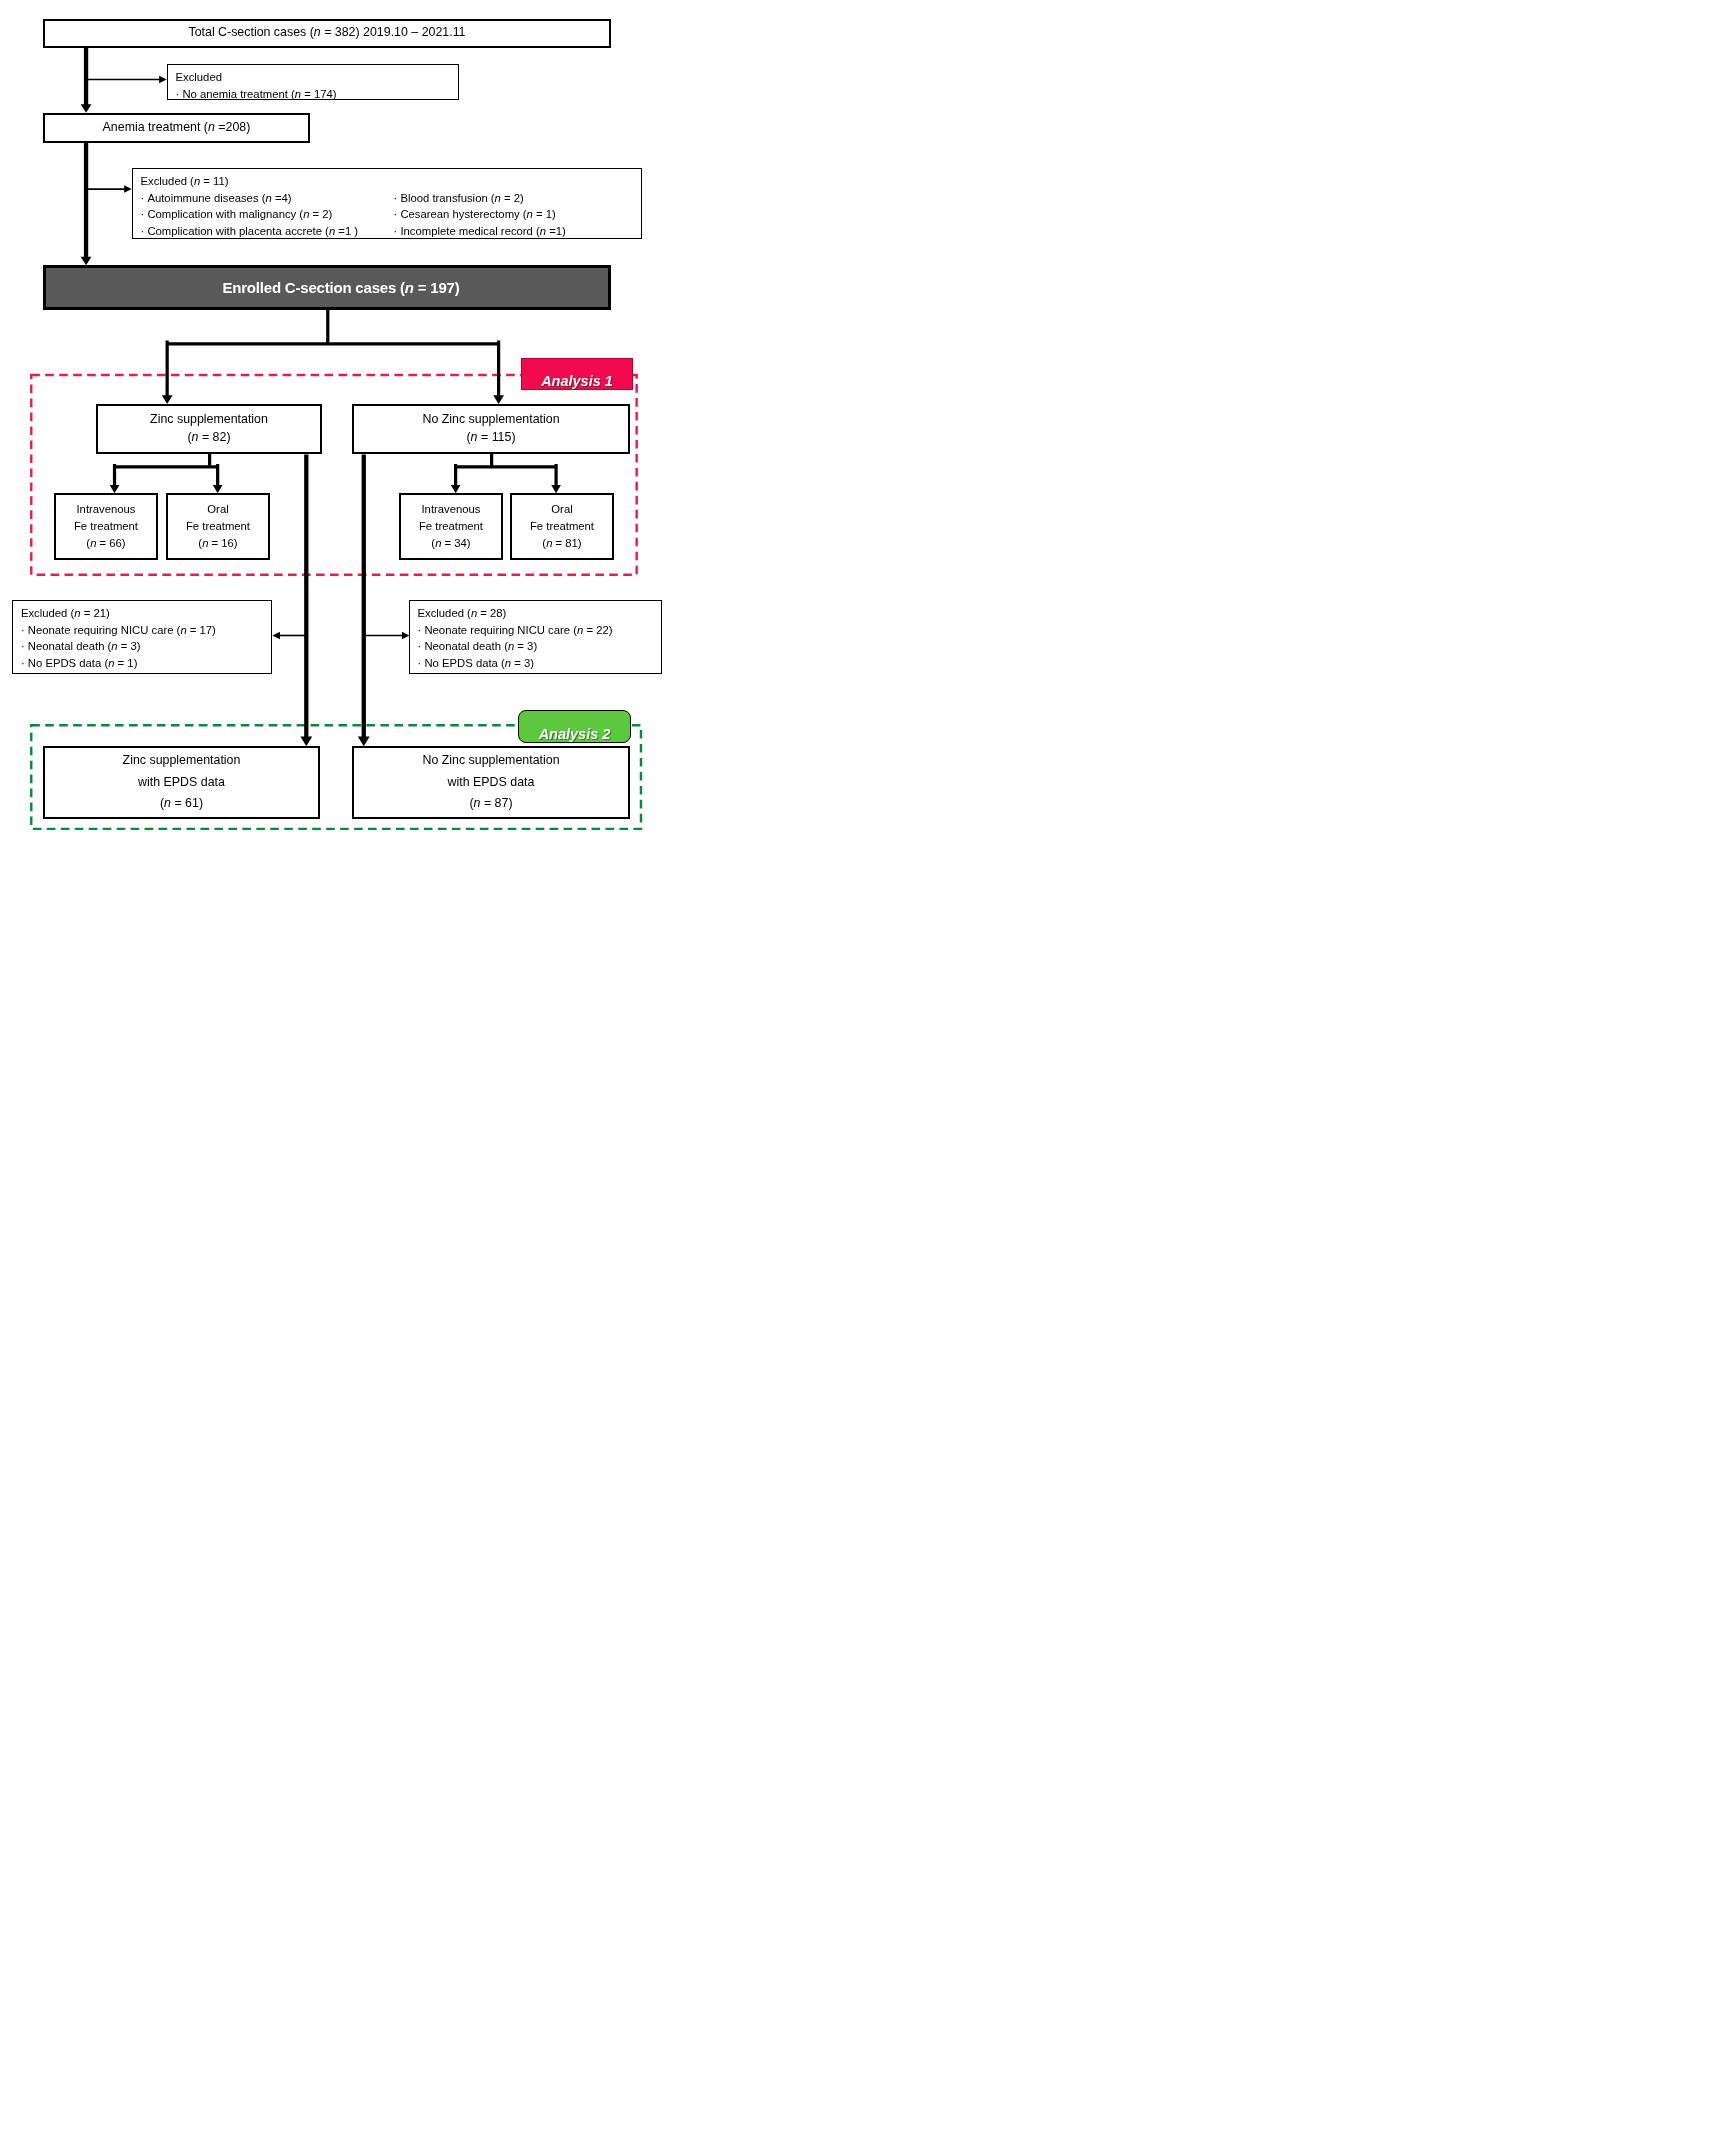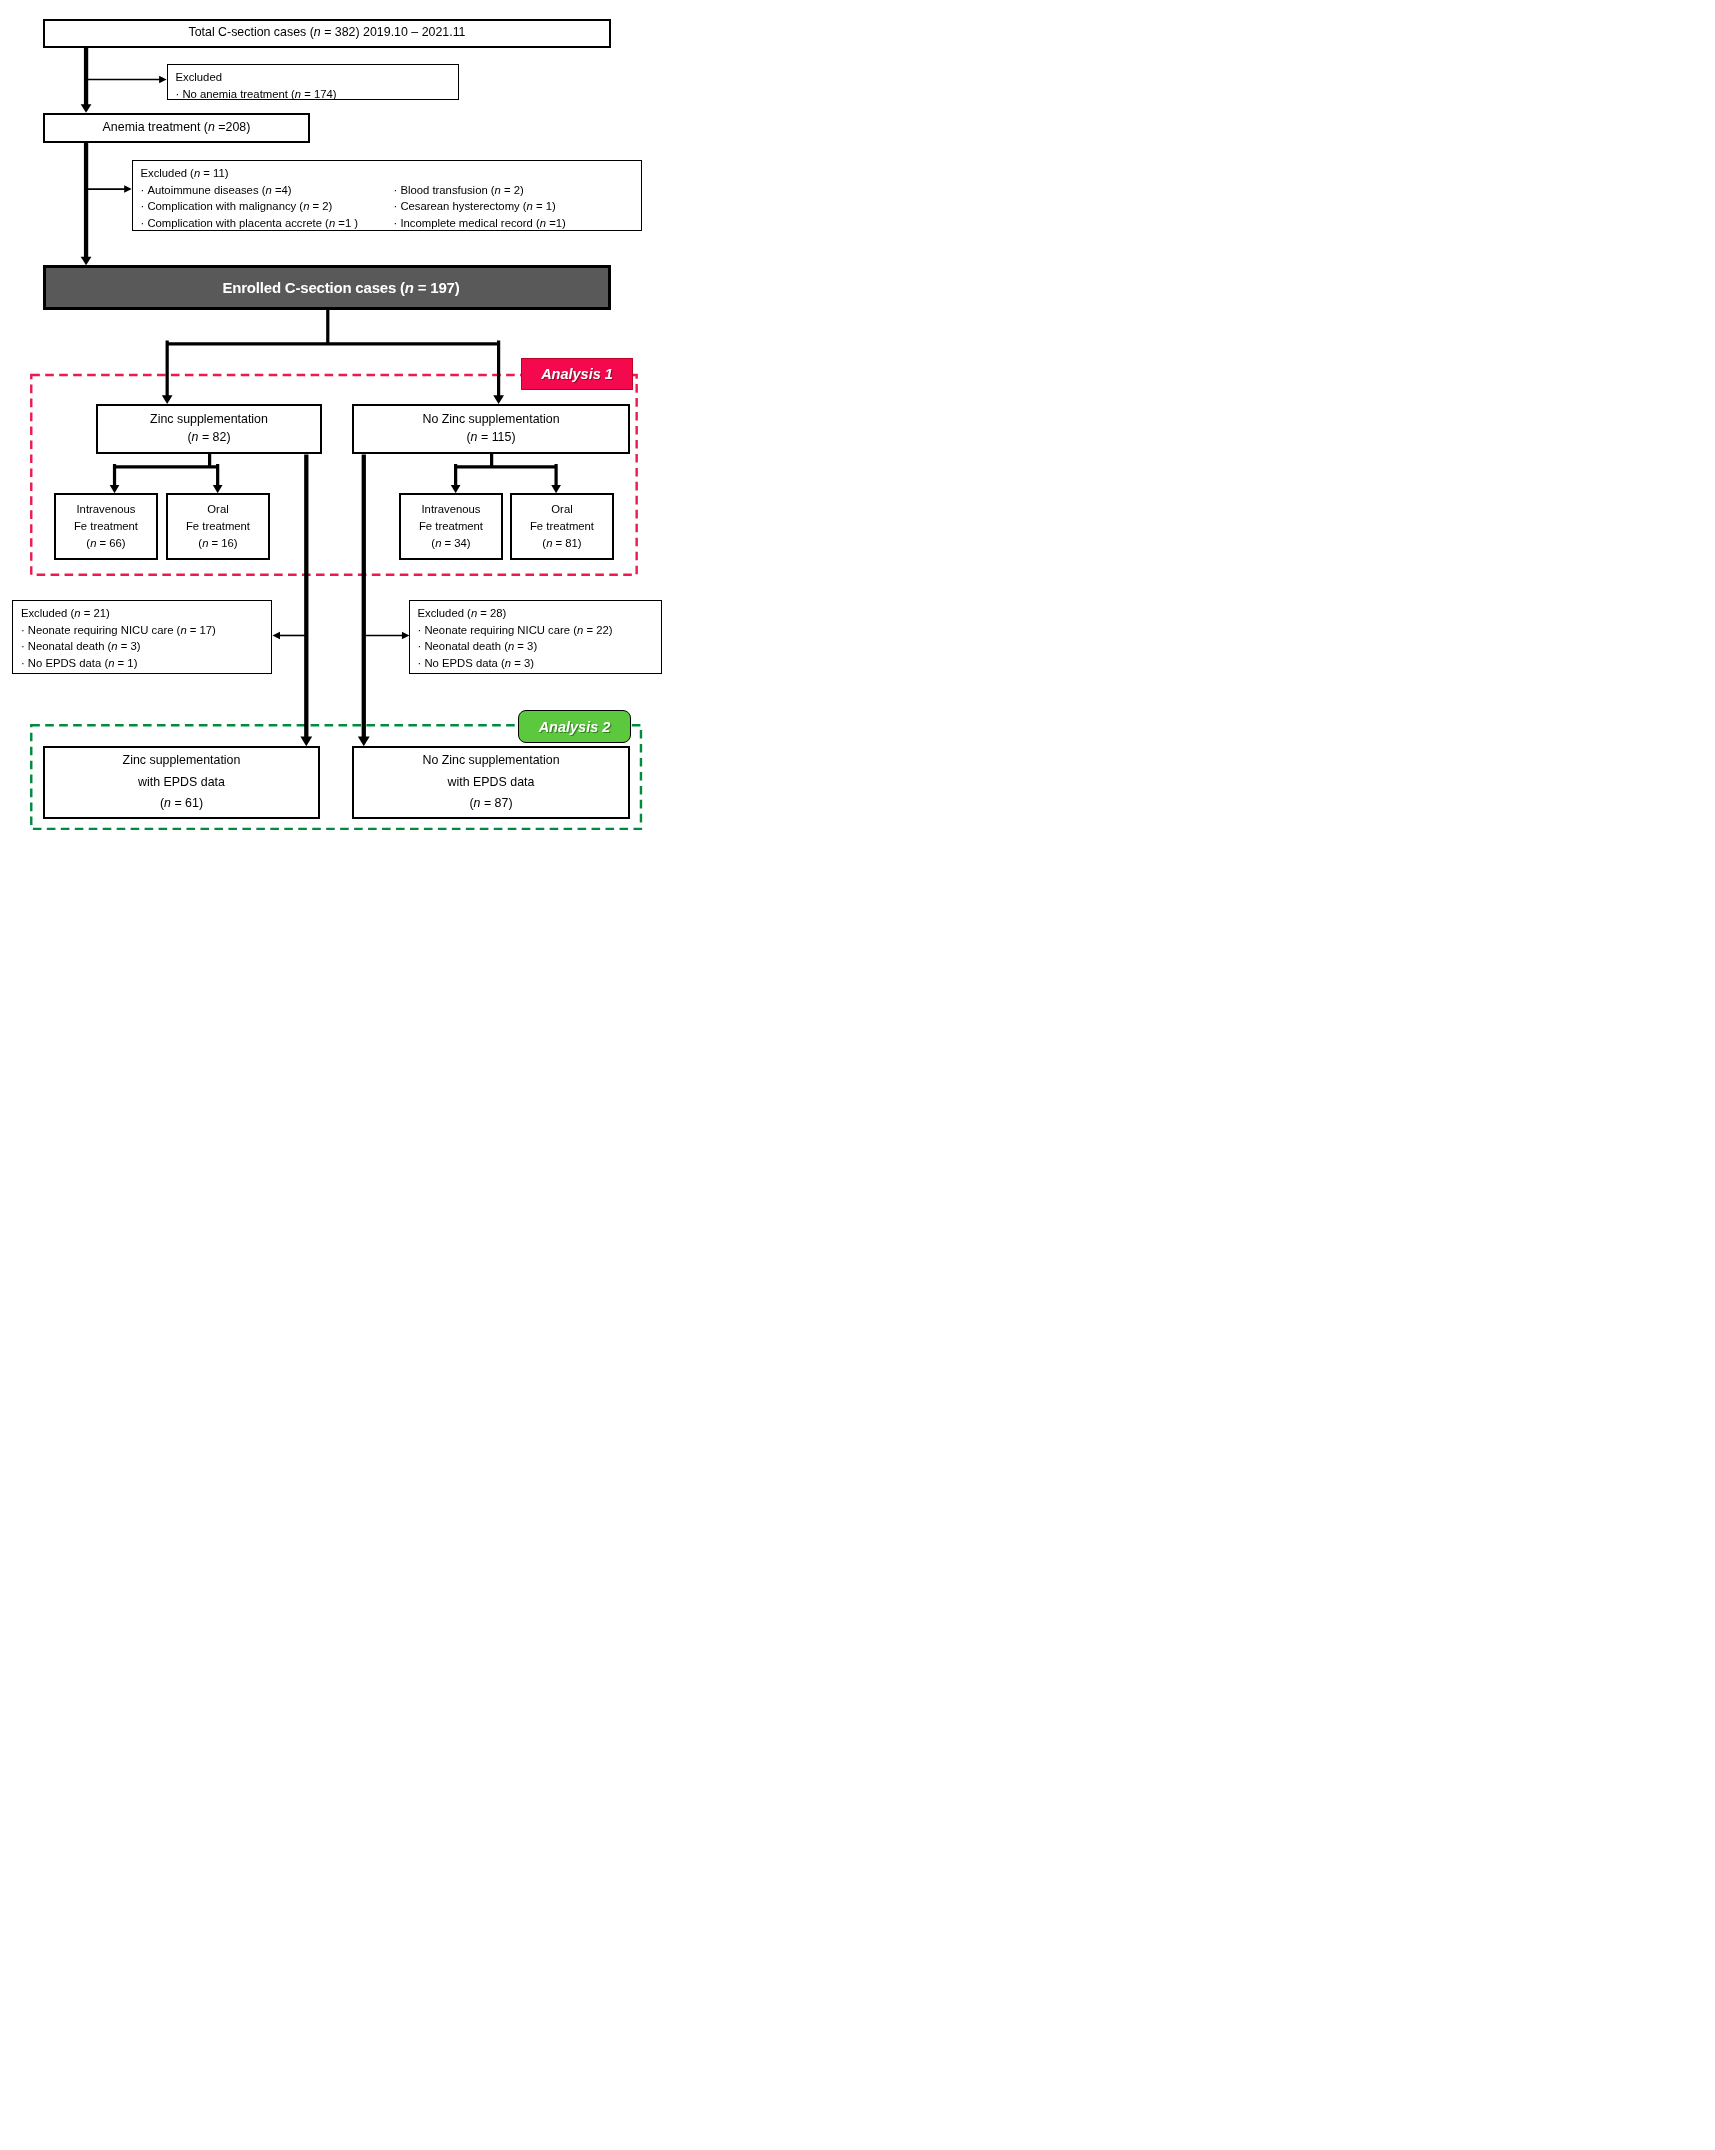--- a/index.html
+++ b/index.html
@@ -17,21 +17,21 @@
   .thin { border-width:1.6px; align-items:flex-start; justify-content:flex-start;
     text-align:left; font-size:11.3px; line-height:16.7px; padding:3.8px 7.5px; }
   .fe { font-size:11.3px; line-height:16.7px; }
   .enrolled {
     background:#595959; color:#fff; border-width:3.2px;
     font-size:15px; font-weight:bold; letter-spacing:-0.2px;
   }
   .epds { line-height:21.5px; }
   .analysis {
     position:absolute; box-sizing:border-box; z-index:2;
-    display:flex; align-items:center; justify-content:center;
+    display:flex; align-items:flex-end; justify-content:center;
     color:#fff; font-size:14.5px; font-weight:bold; font-style:italic;
     text-shadow:1.1px 1.1px 0.5px rgba(60,20,20,0.55);
   }
   .a1 { background:#F5094E; border:1.6px solid #C00023; }
   .a2 { background:#5BC83E; border:1.6px solid #000000; text-shadow:1.1px 1.1px 0.5px rgba(30,80,20,0.6); }
   .bullet::before { content:"·\00a0 "; }
   .cols { display:flex; width:100%; }
   .colL { width:253px; }
   .colR { flex:1; }
   i { font-style:italic; }
@@ -111,21 +111,21 @@
 
   <div class="box thin" style="left:167px; top:64px; width:292px; height:36px;">
     <div>Excluded</div>
     <div class="bullet">No anemia treatment (<i>n</i> = 174)</div>
   </div>
 
   <div class="box" style="left:43px; top:113px; width:267px; height:30px;">
     <div>Anemia treatment (<i>n</i> =208)</div>
   </div>
 
-  <div class="box thin" style="left:132px; top:160px; width:510px; height:71px;">
+  <div class="box thin" style="left:132px; top:168px; width:510px; height:71px;">
     <div>Excluded (<i>n</i> = 11)</div>
     <div class="cols">
       <div class="colL">
         <div class="bullet">Autoimmune diseases (<i>n</i> =4)</div>
         <div class="bullet">Complication with malignancy (<i>n</i> = 2)</div>
         <div class="bullet">Complication with placenta accrete (<i>n</i> =1 )</div>
       </div>
       <div class="colR">
         <div class="bullet">Blood transfusion (<i>n</i> = 2)</div>
         <div class="bullet">Cesarean hysterectomy (<i>n</i> = 1)</div>

